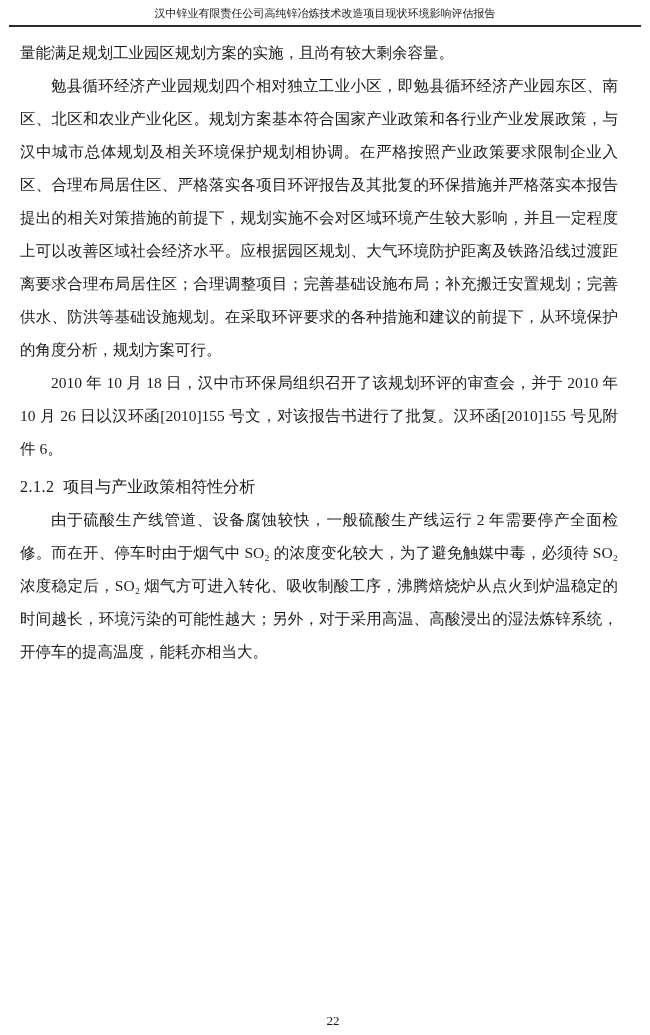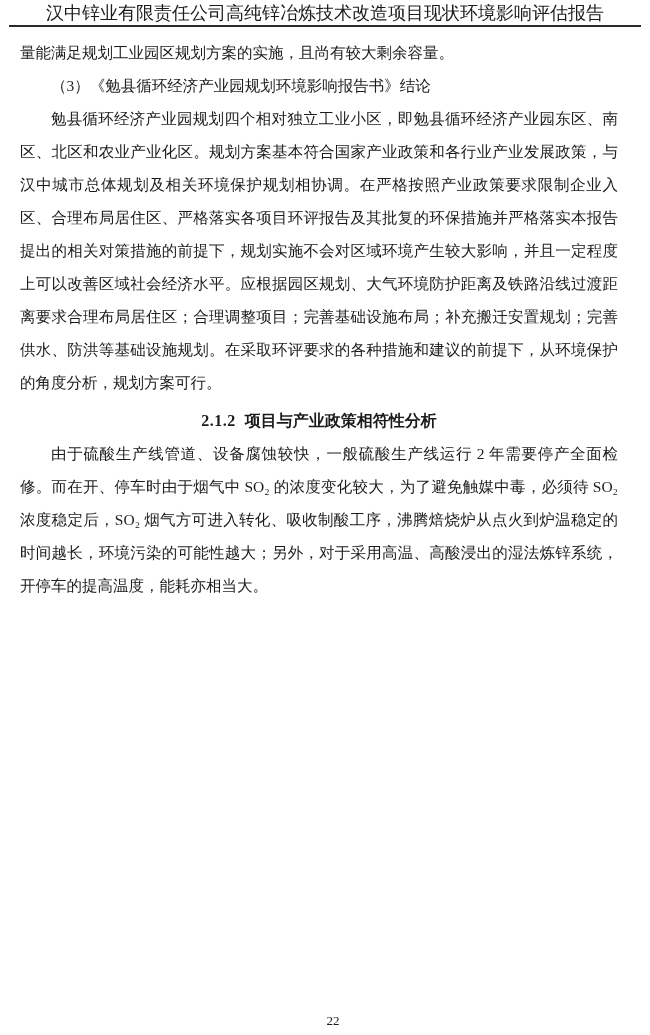--- a/index.html
+++ b/index.html
@@ -15,21 +15,21 @@
     color: #1b1b1b;
     font-family: "Liberation Serif", "DejaVu Serif", serif;
     overflow: hidden;
     box-sizing: border-box;
   }
   .header {
     padding-top: 5px;
   }
   .header-title {
     text-align: center;
-    font-size: 18px;
+    font-size: 11px;
     line-height: 17px;
     color: #1b1b1b;
     white-space: nowrap;
   }
   .header-rule {
     margin: 3px 9px 0 9px;
     border-bottom: 2px solid #2a2a2a;
     height: 0;
   }
   .doc-body {
@@ -41,24 +41,24 @@
   .para {
     margin: 0;
     text-indent: 2em;
   }
   .para.no-indent {
     text-indent: 0;
   }
   .section-heading {
     margin: 5px 0 0 0;
     font-size: 16px;
-    font-weight: bold;
+    font-weight: normal;
     line-height: 33px;
     text-indent: 0;
-    text-align: center;
+    text-align: left;
   }
   .section-heading .sec-num {
     margin-right: 0.55em;
     letter-spacing: 0.5px;
   }
   .footer {
     position: absolute;
     left: 8px;
     bottom: 7px;
     width: 100%;
@@ -73,22 +73,22 @@
 
 <div class="page">
 
   <div class="header">
     <div class="header-title">汉中锌业有限责任公司高纯锌冶炼技术改造项目现状环境影响评估报告</div>
     <div class="header-rule"></div>
   </div>
 
   <div class="doc-body">
     <p class="para no-indent">量能满足规划工业园区规划方案的实施，且尚有较大剩余容量。</p>
-    <p class="para">（3）《勉县循环经济产业园规划环境影响报告书》结论</p>
     <p class="para">勉县循环经济产业园规划四个相对独立工业小区，即勉县循环经济产业园东区、南区、北区和农业产业化区。规划方案基本符合国家产业政策和各行业产业发展政策，与汉中城市总体规划及相关环境保护规划相协调。在严格按照产业政策要求限制企业入区、合理布局居住区、严格落实各项目环评报告及其批复的环保措施并严格落实本报告提出的相关对策措施的前提下，规划实施不会对区域环境产生较大影响，并且一定程度上可以改善区域社会经济水平。应根据园区规划、大气环境防护距离及铁路沿线过渡距离要求合理布局居住区；合理调整项目；完善基础设施布局；补充搬迁安置规划；完善供水、防洪等基础设施规划。在采取环评要求的各种措施和建议的前提下，从环境保护的角度分析，规划方案可行。</p>
+    <p class="para">2010 年 10 月 18 日，汉中市环保局组织召开了该规划环评的审查会，并于 2010 年 10 月 26 日以汉环函[2010]155 号文，对该报告书进行了批复。汉环函[2010]155 号见附件 6。</p>
 
     <h2 class="section-heading">
       <span class="sec-num">2.1.2</span><span>项目与产业政策相符性分析</span>
     </h2>
 
     <p class="para">由于硫酸生产线管道、设备腐蚀较快，一般硫酸生产线运行 2 年需要停产全面检修。而在开、停车时由于烟气中 SO₂ 的浓度变化较大，为了避免触媒中毒，必须待 SO₂ 浓度稳定后，SO₂ 烟气方可进入转化、吸收制酸工序，沸腾焙烧炉从点火到炉温稳定的时间越长，环境污染的可能性越大；另外，对于采用高温、高酸浸出的湿法炼锌系统，开停车的提高温度，能耗亦相当大。</p>
   </div>
 
   <div class="footer">
     <span>22</span>

